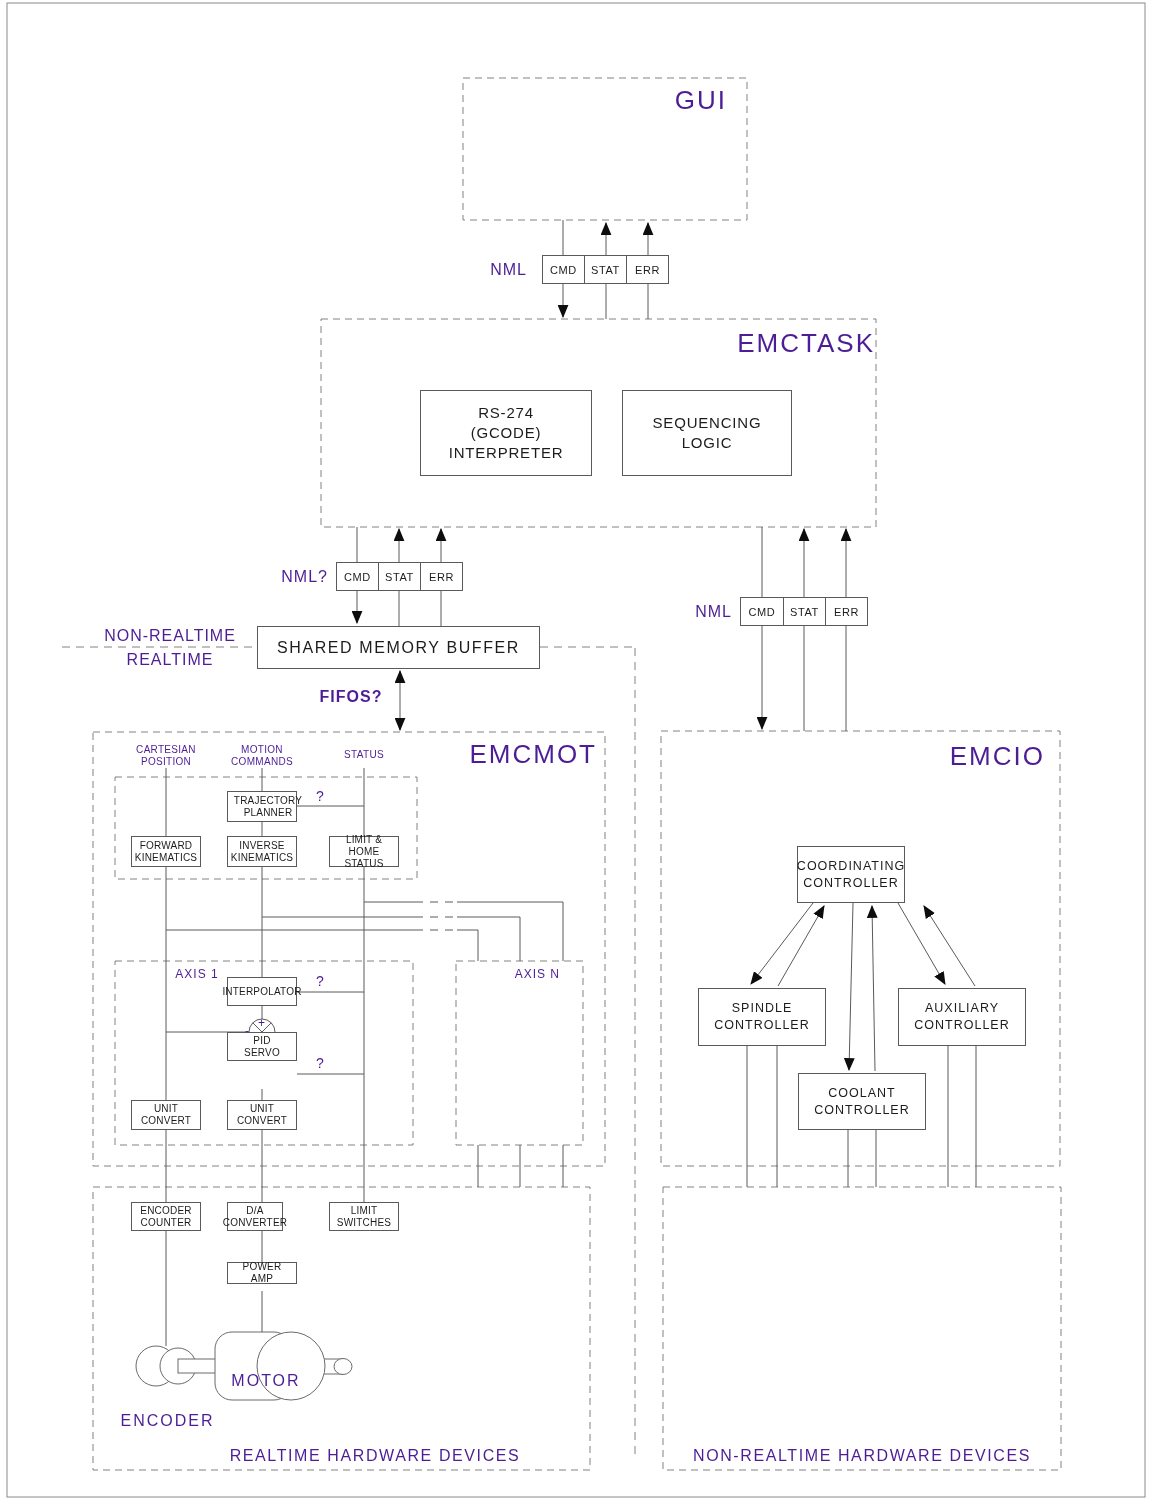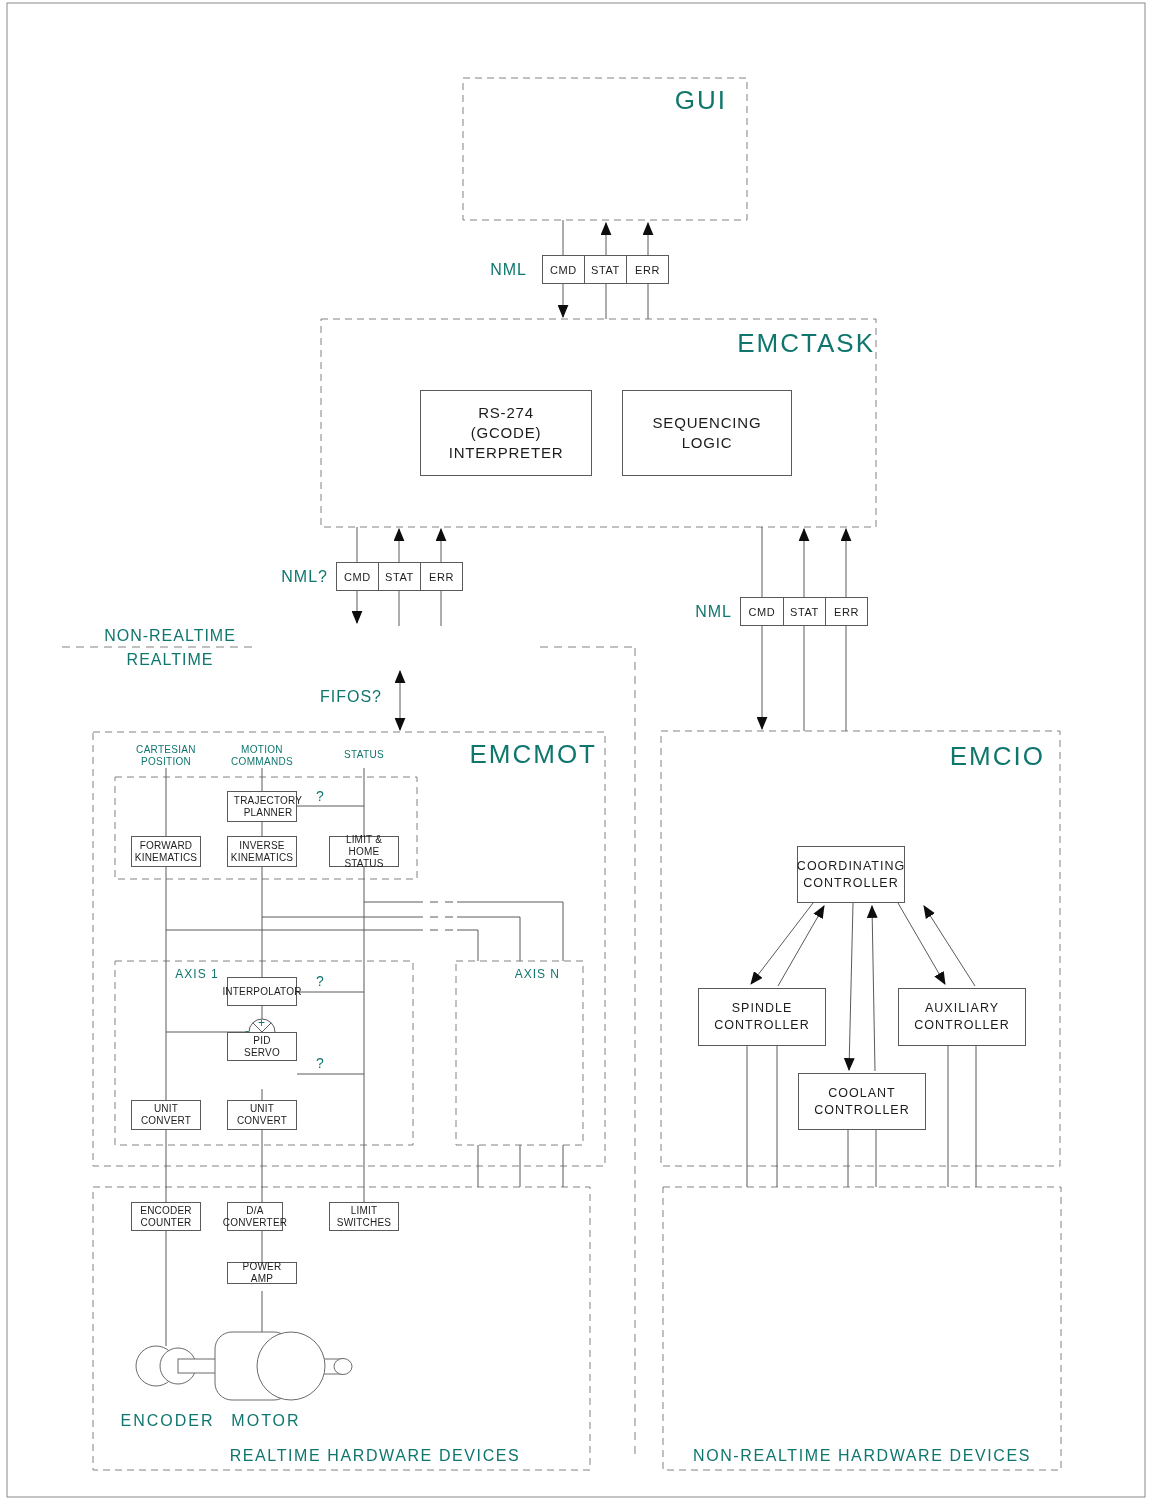--- a/index.html
+++ b/index.html
@@ -11,21 +11,21 @@
   .box {
     position:absolute; border:1px solid #5a5a5a; background:#fff;
     display:flex; flex-direction:column; align-items:center; justify-content:center;
     text-align:center; color:#1c1c1c; z-index:2; box-sizing:border-box;
   }
   .tiny  { font-size:10px; line-height:12px; letter-spacing:0.2px; }
   .cell  { font-size:11px; letter-spacing:0.6px; }
   .big   { font-size:15px; line-height:20px; letter-spacing:0.8px; }
   .ctrl  { font-size:12.5px; line-height:17px; letter-spacing:1px; }
   .smb   { font-size:16px; letter-spacing:1.6px; }
-  .lbl   { position:absolute; z-index:3; color:#0f766e; }
+  .lbl   { position:absolute; z-index:3; color:#4c1d95; }
   .title { font-size:26px; letter-spacing:2px; font-weight:normal; }
   .side  { font-size:16px; letter-spacing:1px; }
   .collbl{ font-size:10px; line-height:12px; letter-spacing:0.3px; text-align:center; }
   .axislbl { font-size:12px; letter-spacing:1px; }
   .qmark { font-size:14px; }
   .sumsign { font-size:12px; line-height:12px; }
   .caption { font-size:16px; letter-spacing:1.6px; text-align:center; }
   .devlbl { font-size:16px; letter-spacing:2px; }
   .r { text-align:right; }
   .c { text-align:center; }
@@ -210,21 +210,24 @@
     </div>
   <div class="box cell" style="left:783px; top:597px; width:43px; height:29px;">
       <span>STAT</span>
     </div>
   <div class="box cell" style="left:825px; top:597px; width:43px; height:29px;">
       <span>ERR</span>
     </div>
 
   <div class="lbl side c" style="left:85px; top:627px; width:170px;">NON-REALTIME</div>
   <div class="lbl side c" style="left:85px; top:651px; width:170px;">REALTIME</div>
-  <div class="lbl side c" style="left:306px; top:688px; width:90px;">FIFOS?</div>
+  <div class="box smb" style="left:257px; top:626px; width:283px; height:43px;">
+      <span>SHARED MEMORY BUFFER</span>
+    </div>
+  <div class="lbl side c" style="left:306px; top:688px; width:90px;font-weight:bold;">FIFOS?</div>
 
   <div class="lbl collbl" style="left:126px; top:744px; width:80px;">
     <div>CARTESIAN</div>
     <div>POSITION</div>
   </div>
   <div class="lbl collbl" style="left:222px; top:744px; width:80px;">
     <div>MOTION</div>
     <div>COMMANDS</div>
   </div>
   <div class="lbl collbl" style="left:324px; top:749px; width:80px;">
@@ -304,18 +307,18 @@
   <div class="box tiny" style="left:329px; top:1202px; width:70px; height:29px;">
     <div>LIMIT</div>
     <div>SWITCHES</div>
   </div>
   <div class="box tiny" style="left:227px; top:1262px; width:70px; height:22px;">
     <div>POWER</div>
     <div>AMP</div>
   </div>
 
   <div class="lbl devlbl" style="left:120px; top:1412px; width:95px; text-align:center;">ENCODER</div>
-  <div class="lbl devlbl" style="left:226px; top:1412px; width:80px; text-align:center;">MOTOR</div>
+  <div class="lbl devlbl" style="left:226px; top:1372px; width:80px; text-align:center;">MOTOR</div>
 
   <div class="lbl caption" style="left:210px; top:1447px; width:330px;">REALTIME HARDWARE DEVICES</div>
   <div class="lbl caption" style="left:681px; top:1447px; width:362px;">NON-REALTIME HARDWARE DEVICES</div>
 
 </div>
 
 </body></html>

